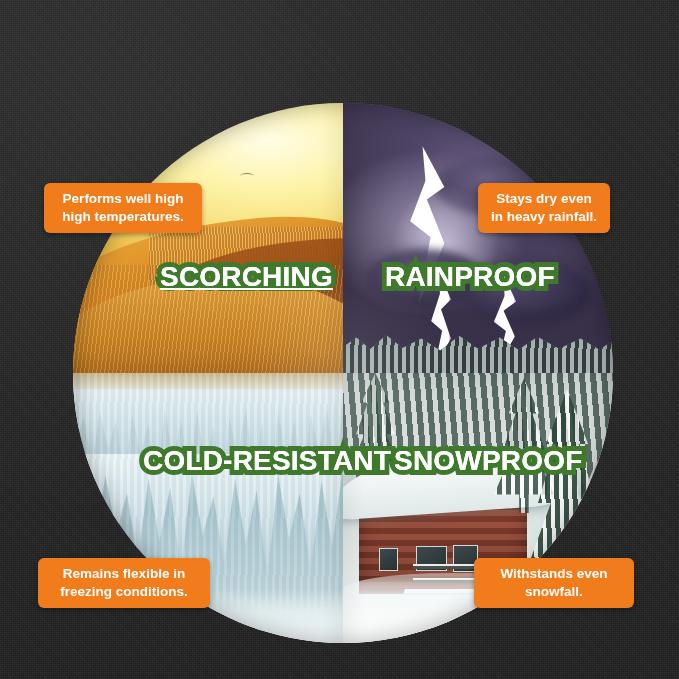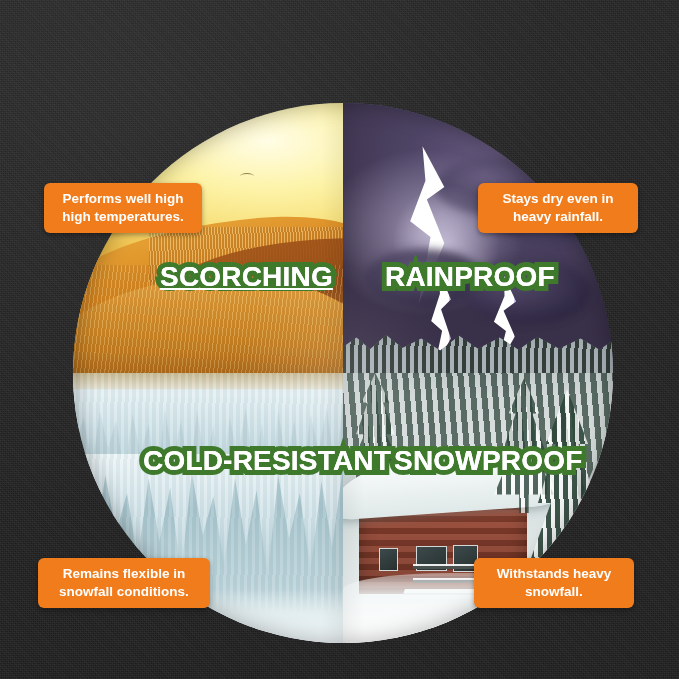--- a/index.html
+++ b/index.html
@@ -389,21 +389,21 @@
     color: #ffffff;
     font-size: 13.5px;
     font-weight: bold;
     line-height: 18px;
     padding: 7px 12px;
     text-align: center;
     box-shadow: 0 2px 5px rgba(0,0,0,0.35);
     box-sizing: border-box;
   }
   .c-tl { left: 44px;  top: 183px; width: 158px; }
-  .c-tr { left: 478px; top: 183px; width: 160px; }
+  .c-tr { left: 478px; top: 183px; width: 132px; }
   .c-bl { left: 38px;  top: 558px; width: 172px; }
   .c-br { left: 474px; top: 558px; width: 160px; }
 </style>
 </head>
 <body>
 
 <div class="poster">
 
 
   <div class="circle">
@@ -477,16 +477,16 @@
   <div class="qtitle-top t-rain">RAINPROOF</div>
 
   <div class="qtitle t-cold">COLD-RESISTANT</div>
   <div class="qtitle-top t-cold">COLD-RESISTANT</div>
 
   <div class="qtitle t-snow">SNOWPROOF</div>
   <div class="qtitle-top t-snow">SNOWPROOF</div>
 
   <div class="callout c-tl">Performs well high high temperatures.</div>
   <div class="callout c-tr">Stays dry even in heavy rainfall.</div>
-  <div class="callout c-bl">Remains flexible in snowfall conditions.</div>
-  <div class="callout c-br">Withstands heavy snowfall.</div>
+  <div class="callout c-bl">Remains flexible in freezing conditions.</div>
+  <div class="callout c-br">Withstands even snowfall.</div>
 
 </div>
 
 </body></html>

